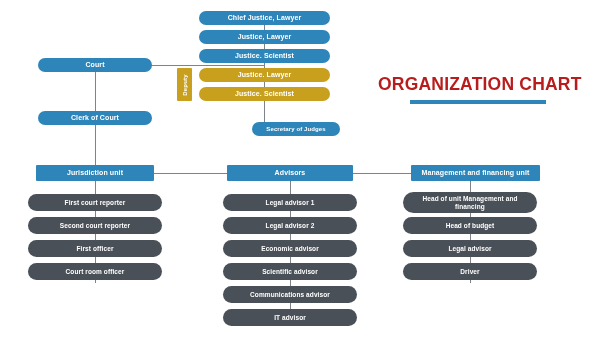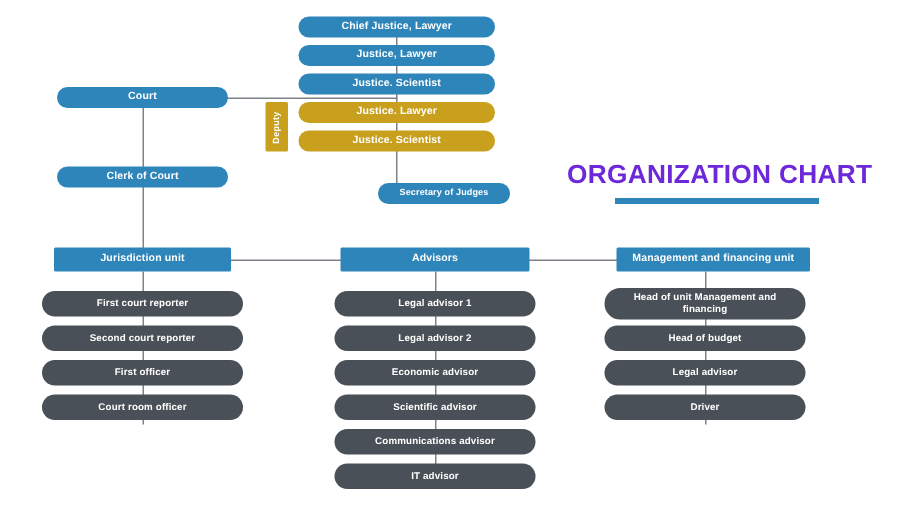--- a/index.html
+++ b/index.html
@@ -75,25 +75,24 @@
   #title-block {
     position: absolute;
     left: 378px;
     top: 74px;
     width: 200px;
     z-index: 5;
   }
   #chart-title {
     font-size: 17.5px;
     font-weight: bold;
-    color: #6d28d9;
+    color: #b91c1c;
     letter-spacing: .2px;
     white-space: nowrap;
     text-align: center;
-    margin-top: 32px;
   }
   #title-underline {
     margin: 5px auto 0 auto;
     width: 136px;
     height: 4px;
     background: #2E85B9;
   }
 </style>
 </head>
 <body>

